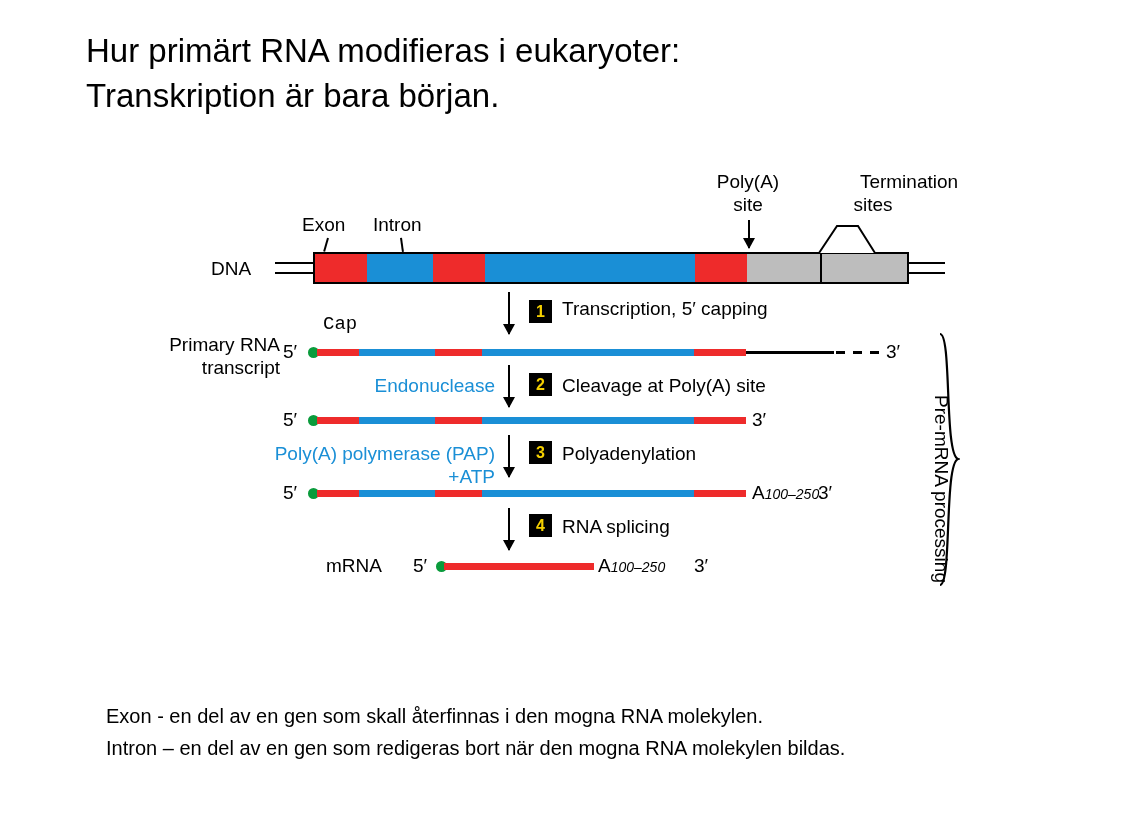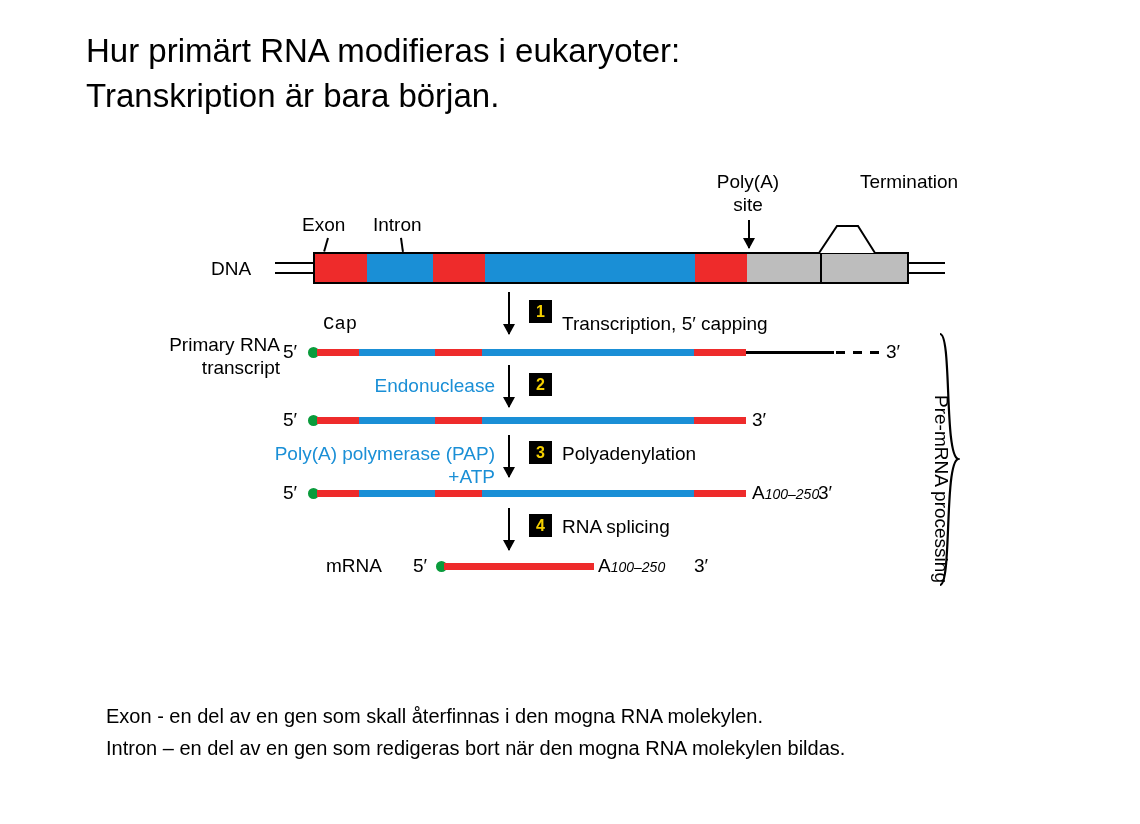--- a/index.html
+++ b/index.html
@@ -204,20 +204,23 @@
       <span>Poly(A)</span>
     </div>
     <div class="lbl lbl-c" style="left:688px; top:43px; width:120px;">
       <span>site</span>
     </div>
     <div class="v-arrow" style="left:748px; top:70px; height:28px;"></div>
 
     <div class="lbl lbl-c" style="left:778px; top:20px; width:190px;margin-left:36px;">
       <span>Termination</span>
     </div>
+    <div class="lbl lbl-c" style="left:778px; top:43px; width:190px;">
+      <span>sites</span>
+    </div>
 
     <div class="lbl" style="left:302px; top:63px;">
       <span>Exon</span>
     </div>
     <div class="lbl" style="left:373px; top:63px;">
       <span>Intron</span>
     </div>
     <div class="tick" style="left:327px; top:88px; height:14px; transform:rotate(16deg); transform-origin:top;"></div>
     <div class="tick" style="left:400px; top:88px; height:14px; transform:rotate(-8deg); transform-origin:top;"></div>
 
@@ -236,40 +239,41 @@
       <div class="seg seg-gray" style="left:432px; width:160px;"></div>
       <div class="seg-div" style="left:505px;"></div>
     </div>
 
     <svg class="term-hat" viewBox="0 0 58 30">
       <polyline points="1,29 19,2 40,2 57,29" fill="#ffffff" stroke="#000000" stroke-width="2"></polyline>
     </svg>
 
     <div class="v-arrow" style="left:508px; top:142px; height:42px;"></div>
     <div class="badge" style="left:529px; top:150px;">1</div>
-    <div class="lbl" style="left:562px; top:162px;">Transcription, 5′ capping</div>
+    <div class="lbl" style="left:562px; top:147px;">Transcription, 5′ capping</div>
 
     <div class="lbl lbl-r" style="left:130px; top:183px; width:150px;">Primary RNA</div>
     <div class="lbl lbl-r" style="left:130px; top:206px; width:150px;text-align:right;">transcript</div>
     <div class="lbl" style="left:283px; top:190px;">5′</div>
     <div class="lbl" style="left:323px; top:163px;font-family:Liberation Mono, monospace;">Cap</div>
     <div class="dot-cap" style="left:308px; top:197px;"></div>
 
     <div class="strand s-red" style="left:317px; top:199px; width:42px;"></div>
     <div class="strand s-blue" style="left:359px; top:199px; width:76px;"></div>
     <div class="strand s-red" style="left:435px; top:199px; width:47px;"></div>
     <div class="strand s-blue" style="left:482px; top:199px; width:212px;"></div>
     <div class="strand s-red" style="left:694px; top:199px; width:52px;"></div>
     <div class="strand s-black" style="left:746px; top:201px; width:88px;"></div>
     <div class="dashes" style="left:836px; top:201px; width:44px;"></div>
     <div class="lbl" style="left:886px; top:190px;">3′</div>
 
     <div class="lbl lbl-blue lbl-r" style="left:330px; top:224px; width:165px;">Endonuclease</div>
     <div class="v-arrow" style="left:508px; top:215px; height:42px;"></div>
     <div class="badge" style="left:529px; top:223px;">2</div>
+    <div class="lbl" style="left:562px; top:224px;">Cleavage at Poly(A) site</div>
 
     <div class="lbl" style="left:283px; top:258px;">5′</div>
     <div class="dot-cap" style="left:308px; top:265px;"></div>
     <div class="strand s-red" style="left:317px; top:267px; width:42px;"></div>
     <div class="strand s-blue" style="left:359px; top:267px; width:76px;"></div>
     <div class="strand s-red" style="left:435px; top:267px; width:47px;"></div>
     <div class="strand s-blue" style="left:482px; top:267px; width:212px;"></div>
     <div class="strand s-red" style="left:694px; top:267px; width:52px;"></div>
     <div class="lbl" style="left:752px; top:258px;">3′</div>
 

